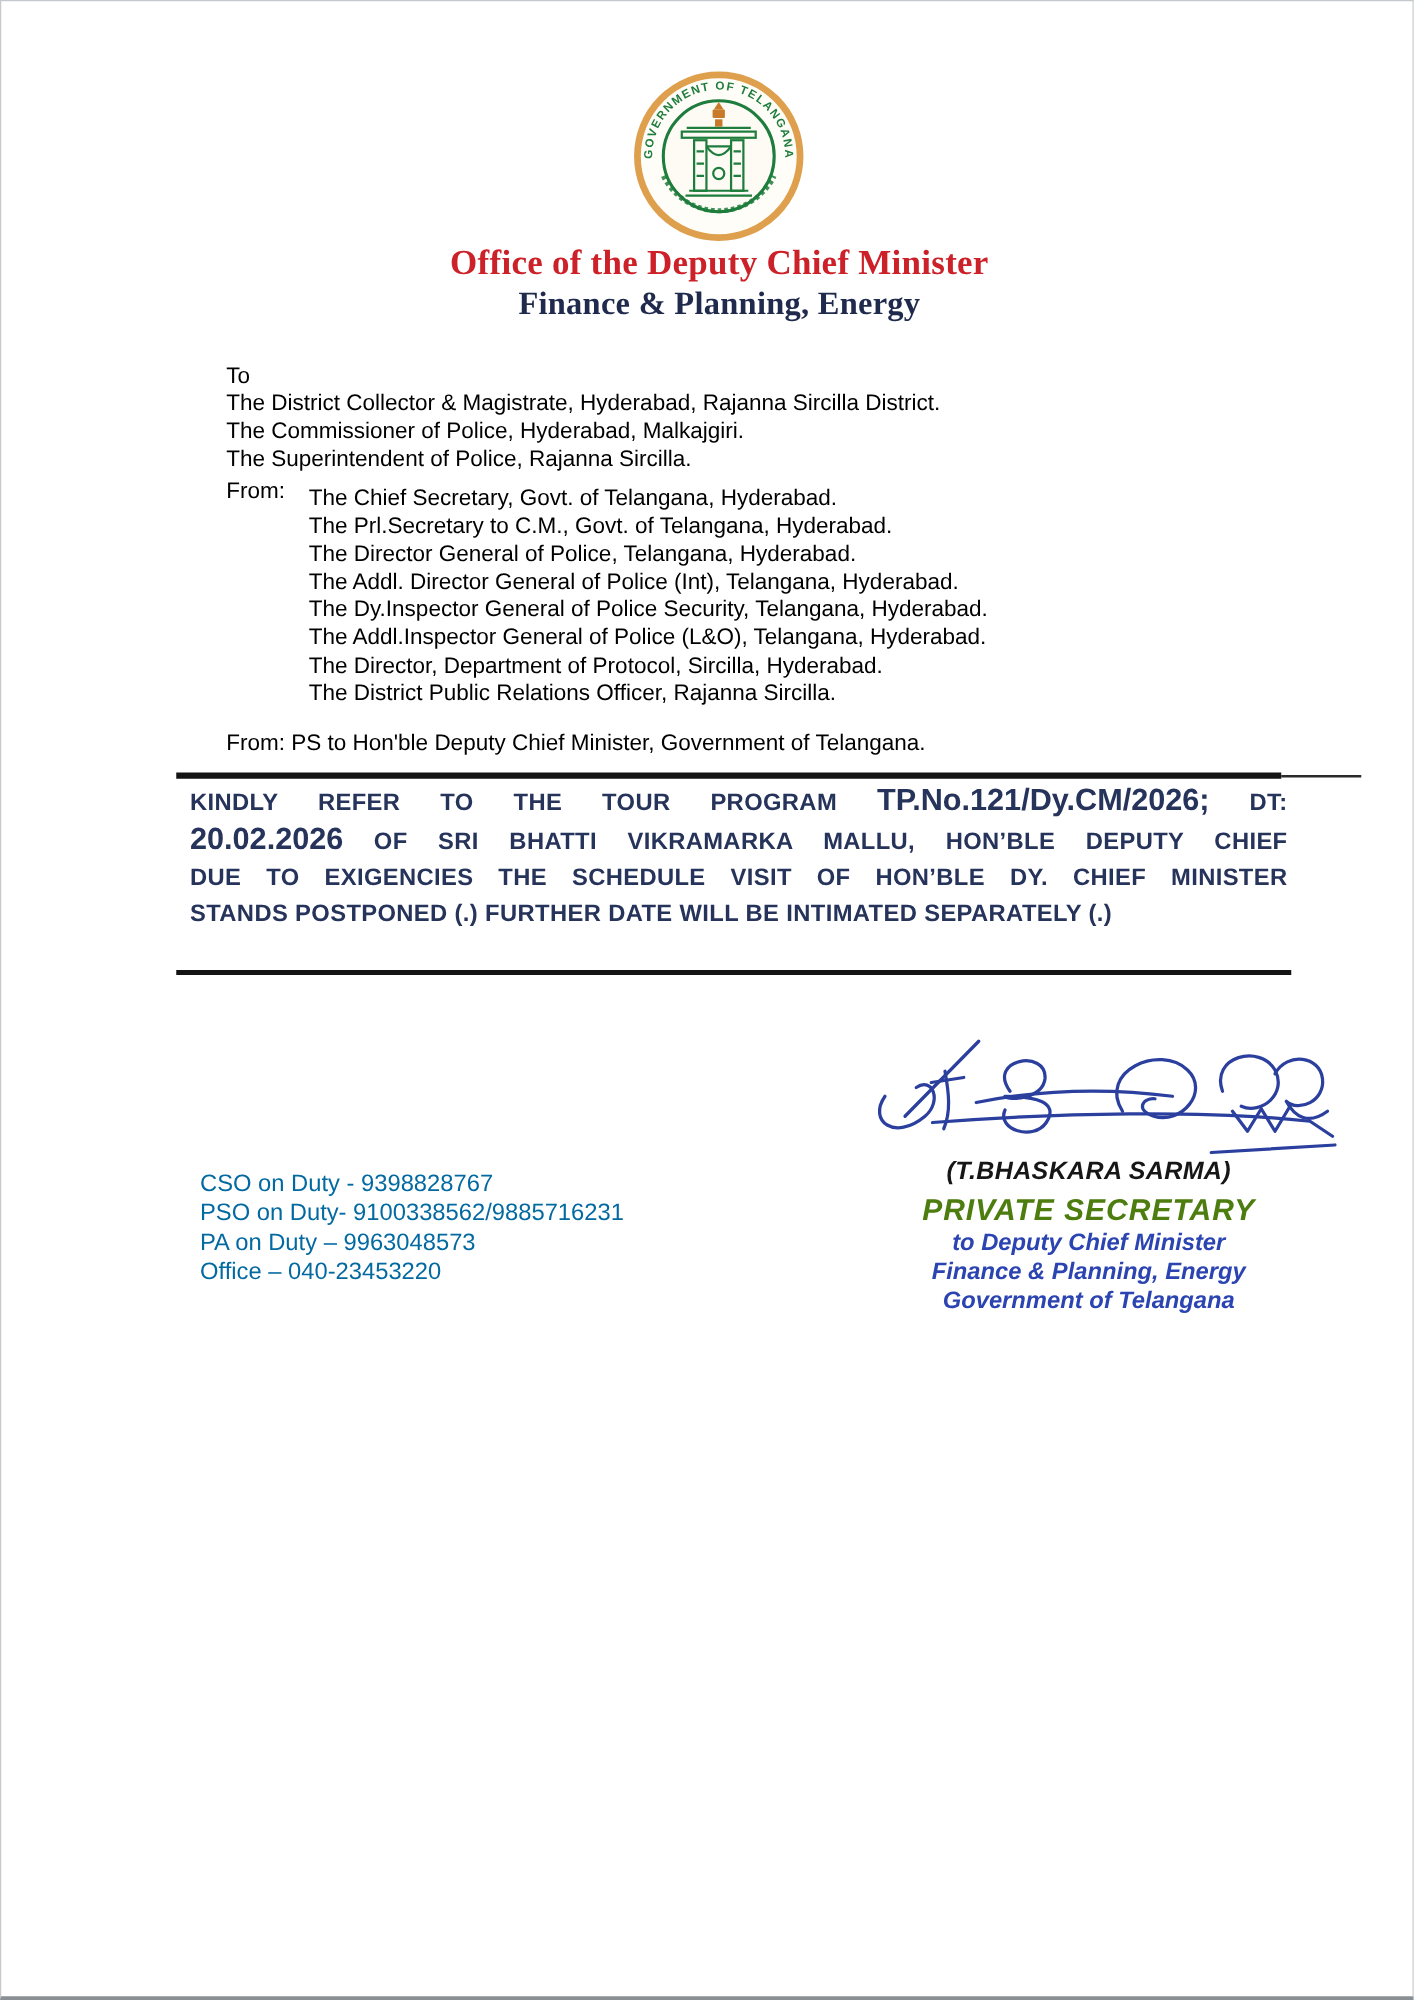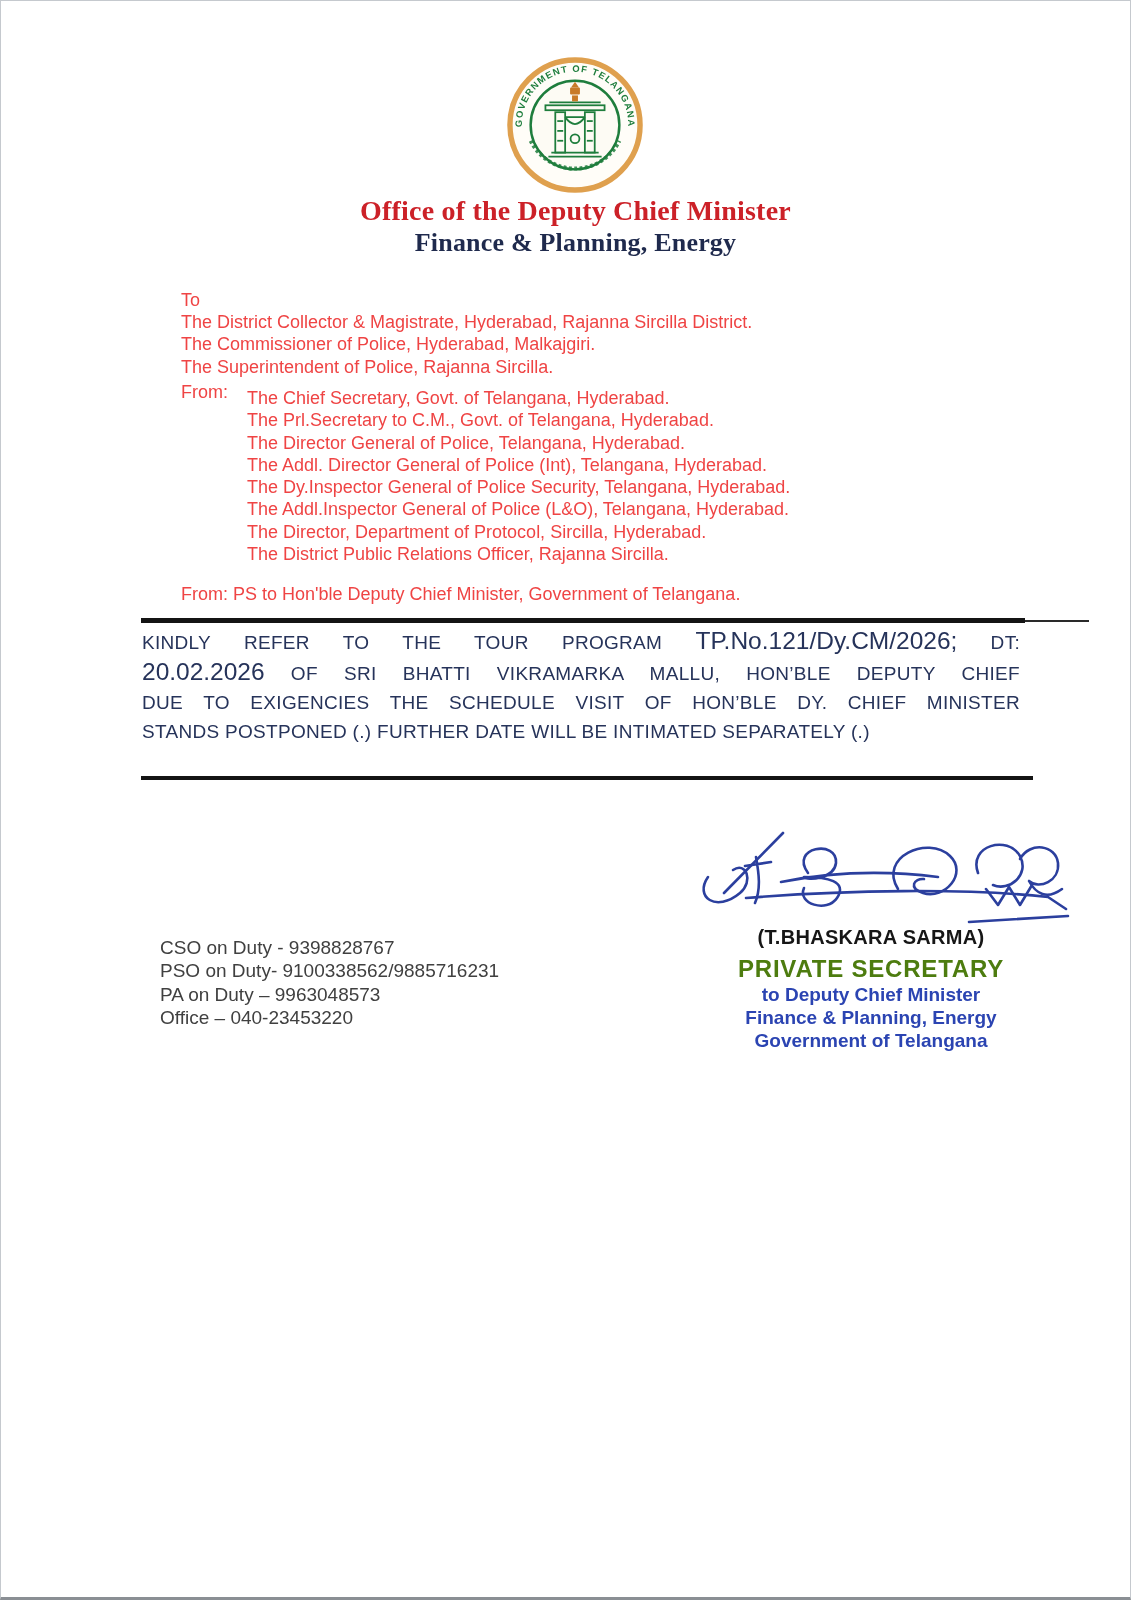--- a/index.html
+++ b/index.html
@@ -25,48 +25,48 @@
     color:#cc2128;
   }
   .dept-title{
     position:absolute;left:0;top:227px;width:1149px;
     text-align:center;
     font-family:"Liberation Serif", serif;
     font-weight:bold;font-size:26px;letter-spacing:.2px;
     color:#1f2a4d;
   }
   
-  .plain{font-size:18px;line-height:22.3px;color:#ef4444;}
+  .plain{font-size:18px;line-height:22.3px;color:#000000;}
   .to-label{position:absolute;left:180px;top:288px;}
   .to-lines{position:absolute;left:180px;top:310px;}
   .info-label{position:absolute;left:180px;top:380px;}
   .info-lines{position:absolute;left:246px;top:386px;}
   .from-line{position:absolute;left:180px;top:582px;text-align:center;}
   
   .rule-top{position:absolute;left:140px;top:617px;width:884px;height:5px;background:#141414;}
   .rule-top-tail{position:absolute;left:1024px;top:619px;width:64px;height:2px;background:#2a2a2a;}
   .rule-bottom{position:absolute;left:140px;top:775px;width:892px;height:4px;background:#141414;}
   
   .message{
-    position:absolute;left:141px;top:625px;width:878px;
-    font-weight:normal;font-size:19px;line-height:29px;
+    position:absolute;left:151px;top:625px;width:878px;
+    font-weight:bold;font-size:19px;line-height:29px;
     letter-spacing:.3px;
     color:#26335a;
   }
   .msg-line{text-align:justify;text-align-last:justify;white-space:normal;}
   .msg-line.last{text-align:left;text-align-last:left;}
   .msg-line .big{font-size:24.5px;letter-spacing:0;}
   
   .signature-ink{position:absolute;left:685px;top:818px;width:390px;height:112px;}
-  .sig-text{position:absolute;left:690px;top:925px;width:360px;text-align:center;}
+  .sig-text{position:absolute;left:690px;top:925px;width:360px;text-align:center;font-style:italic;}
   .sig-name{font-size:20px;font-weight:bold;color:#161616;letter-spacing:.3px;}
   .sig-title{margin-top:6px;font-size:24px;font-weight:bold;color:#4d7c0f;letter-spacing:.8px;}
   .sig-sub{font-size:19px;font-weight:bold;color:#2b44b2;line-height:23px;}
   
-  .contacts{position:absolute;left:159px;top:935px;font-size:19px;line-height:23.3px;color:#404040;}
+  .contacts{position:absolute;left:159px;top:935px;font-size:19px;line-height:23.3px;color:#0369a1;}
 </style>
 </head>
 <body>
 
 <div class="page">
 
   <svg class="emblem" viewBox="0 0 140 140" aria-hidden="true">
     <circle cx="70" cy="70" r="66" fill="#fffdf8" stroke="#dfa04e" stroke-width="5.5"></circle>
     <circle cx="70" cy="70" r="45" fill="#fdfbf4" stroke="#1e7d3c" stroke-width="2.5"></circle>
     <defs>

